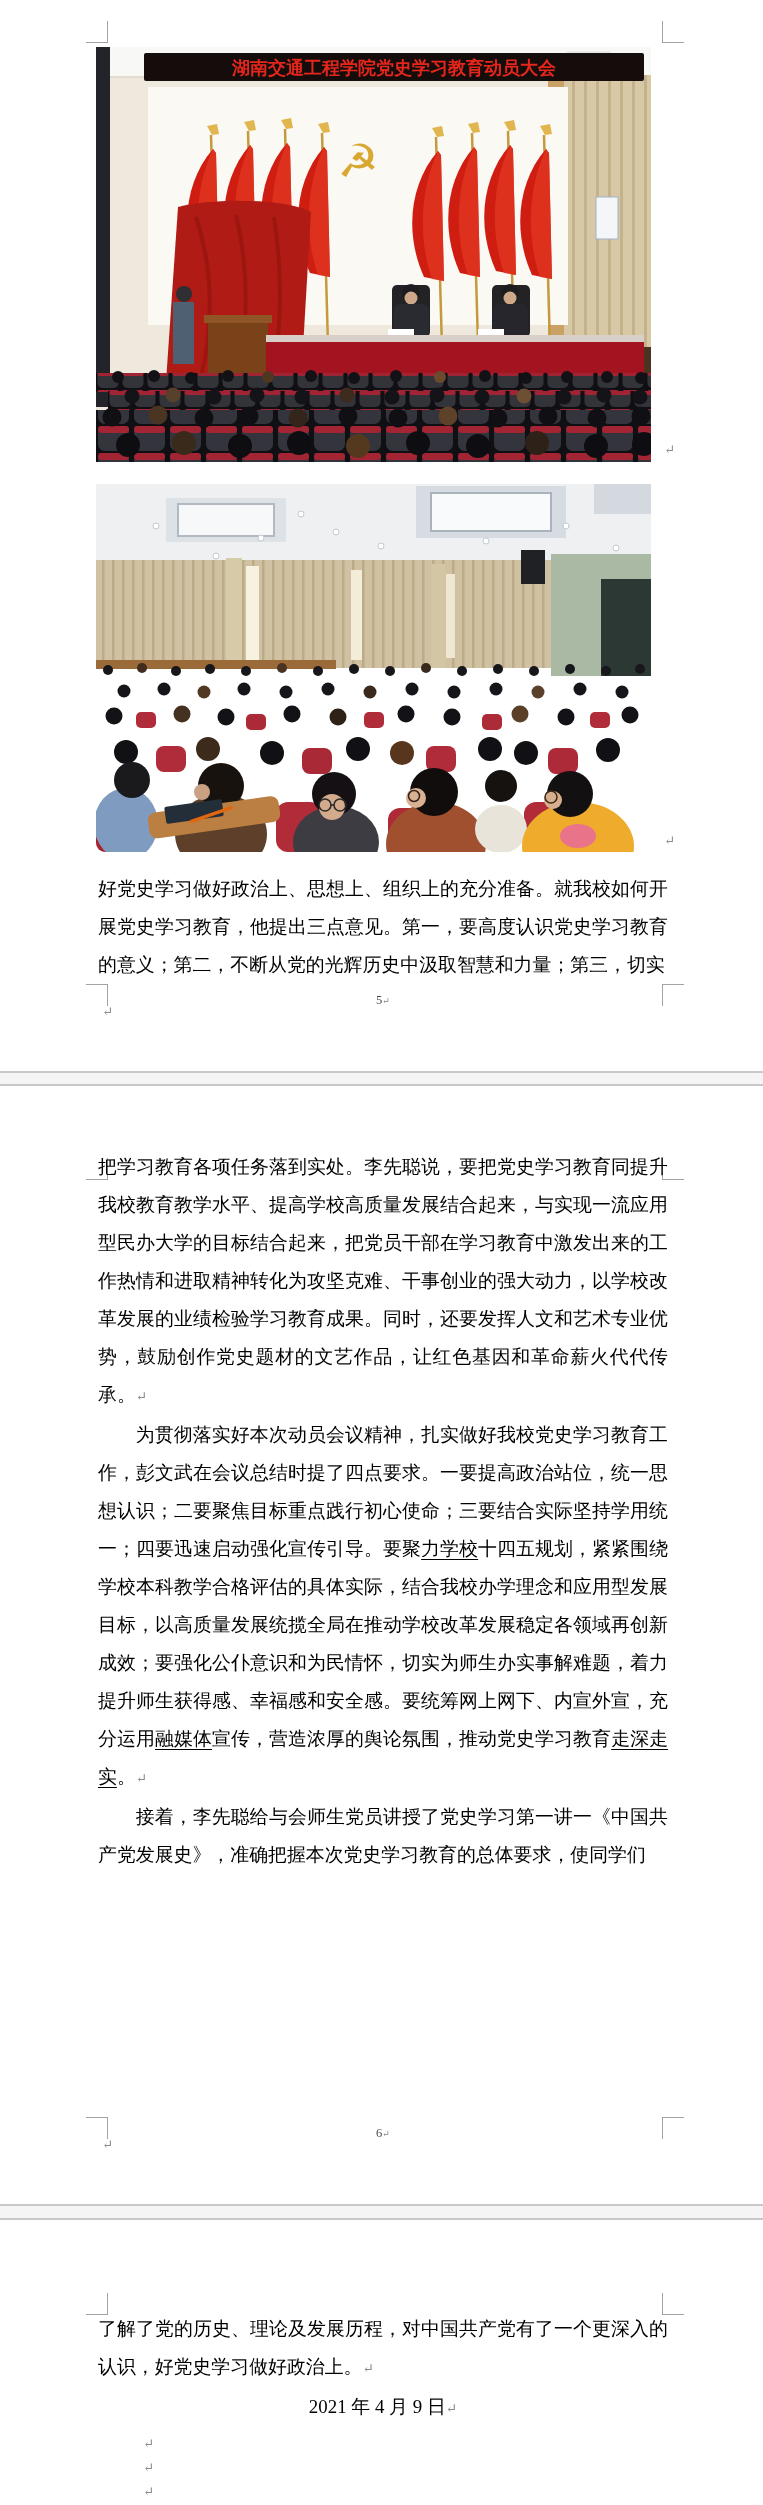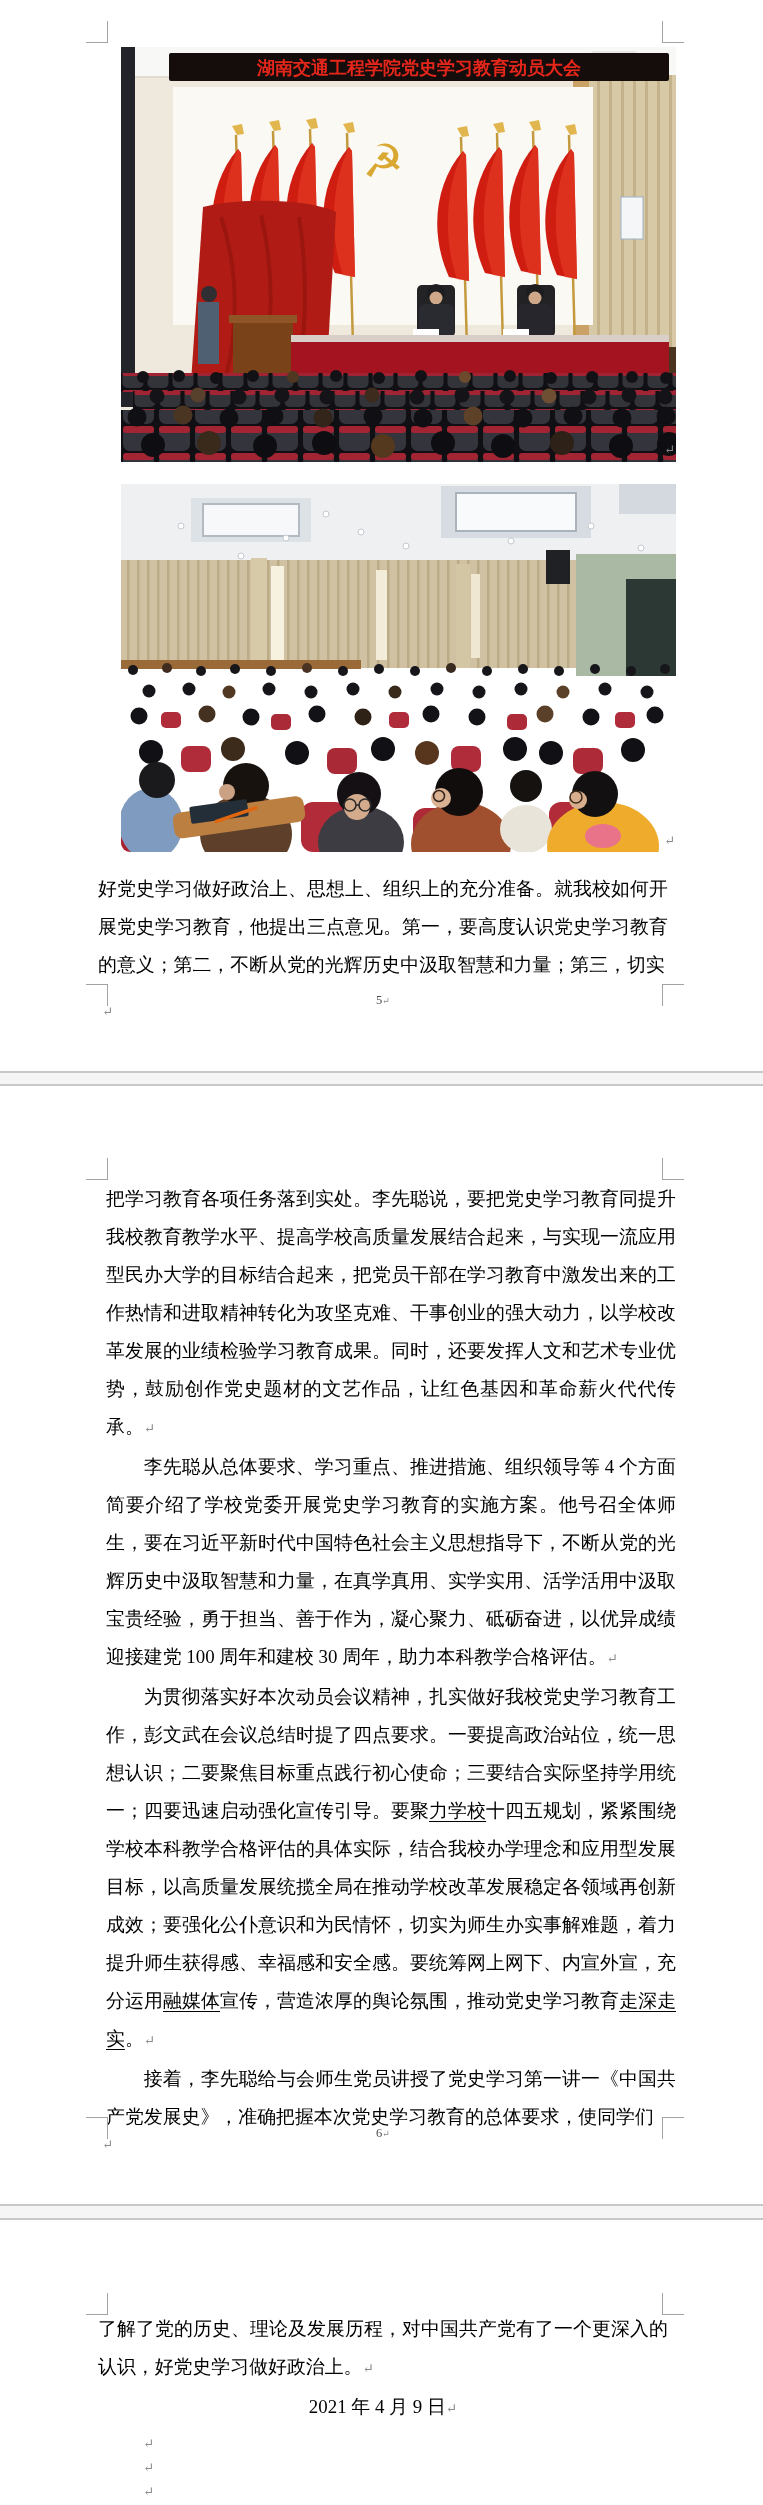--- a/index.html
+++ b/index.html
@@ -22,21 +22,21 @@
   .bodytext p{margin:0;padding:0;}
   .bodytext p.ind{text-indent:2em;}
   .pil{color:#8a8a8a;font-size:0.72em;}
   .pilabs{position:absolute;color:#8a8a8a;font-size:13px;line-height:13px;}
   .squiggle{text-decoration-line:underline;text-decoration-style:wavy;
             text-decoration-color:#2f6fe4;text-decoration-thickness:1px;text-underline-offset:4px;text-decoration:underline;}
   .footer{position:absolute;left:98px;width:570px;text-align:center;font-size:12.5px;
           line-height:14px;color:#4d4d4d;}
   .datepara{text-align:center;padding-right:33px;}
   .emptymarks{position:absolute;left:143px;top:2432px;font-size:13px;line-height:24px;color:#8a8a8a;}
-  .photo{position:absolute;left:121px;width:555px;}
+  .photo{position:absolute;left:96px;width:555px;}
   .photo svg{display:block;}
 </style>
 </head>
 <body>
 
 <div id="canvas">
 
   <div class="cm tl" style="left:86px;top:21px;"></div>
   <div class="cm tr" style="left:662px;top:21px;"></div>
 
@@ -339,23 +339,22 @@
   <div class="cm bl" style="left:86px;top:984px;"></div>
   <div class="cm br" style="left:662px;top:984px;"></div>
   <div class="footer" style="top:993px;"><span>5</span><span class="pil">↵</span></div>
   <span class="pilabs" style="left:102px;top:1005px;">↵</span>
 
   <div class="gapband" id="gap1"></div>
 
   <div class="cm tl" style="left:86px;top:1158px;"></div>
   <div class="cm tr" style="left:662px;top:1158px;"></div>
 
-  <div class="bodytext" style="top:1180px;margin-left:8px;">
+  <div class="bodytext" style="top:1148px;">
     <p><span>把学习教育各项任务落到实处。李先聪说，要把党史学习教育同提升我校教育教学水平、提高学校高质量发展结合起来，与实现一流应用型民办大学的目标结合起来，把党员干部在学习教育中激发出来的工作热情和进取精神转化为攻坚克难、干事创业的强大动力，以学校改革发展的业绩检验学习教育成果。同时，还要发挥人文和艺术专业优势，鼓励创作党史题材的文艺作品，让红色基因和革命薪火代代传承。</span><span class="pil">↵</span></p>
-    <p class="ind"><span>李先聪从总体要求、学习重点、推进措施、组织领导等 4 个方面简要介绍了学校党委开展党史学习教育的实施方案。他号召全体师生，要在习近平新时代中国特色社会主义思想指导下，不断从党的光辉历史中汲取智慧和力量，在真学真用、实学实用、活学活用中汲取宝贵经验，勇于担当、善于作为，凝心聚力、砥砺奋进，以优异成绩迎接建党 100 周年和建校 30 周年，助力本科教学合格评估。</span><span class="pil">↵</span></p>
     <p class="ind"><span><span>为贯彻落实好本次动员会议精神，扎实做好我校党史学习教育工作，彭文武在会议总结时提了四点要求。一要提高政治站位，统一思想认识；二要聚焦目标重点践行初心使命；三要结合实际坚持学用统一；四要迅速启动强化宣传引导。要聚</span><span class="squiggle">力学校</span><span>十四五规划，紧紧围绕学校本科教学合格评估的具体实际，结合我校办学理念和应用型发展目标，以高质量发展统揽全局在推动学校改革发展稳定各领域再创新成效；要强化公仆意识和为民情怀，切实为师生办实事解难题，着力提升师生获得感、幸福感和安全感。要统筹网上网下、内宣外宣，充分运用</span><span class="squiggle">融媒体</span><span>宣传，营造浓厚的舆论氛围，推动党史学习教育</span><span class="squiggle">走深走实</span><span>。</span></span><span class="pil">↵</span></p>
     <p class="ind"><span>接着，李先聪给与会师生党员讲授了党史学习第一讲一《中国共产党发展史》，准确把握本次党史学习教育的总体要求，使同学们</span></p>
   </div>
 
   <div class="cm bl" style="left:86px;top:2117px;"></div>
   <div class="cm br" style="left:662px;top:2117px;"></div>
   <div class="footer" style="top:2126px;"><span>6</span><span class="pil">↵</span></div>
   <span class="pilabs" style="left:102px;top:2138px;">↵</span>
 
   <div class="gapband" id="gap2"></div>

